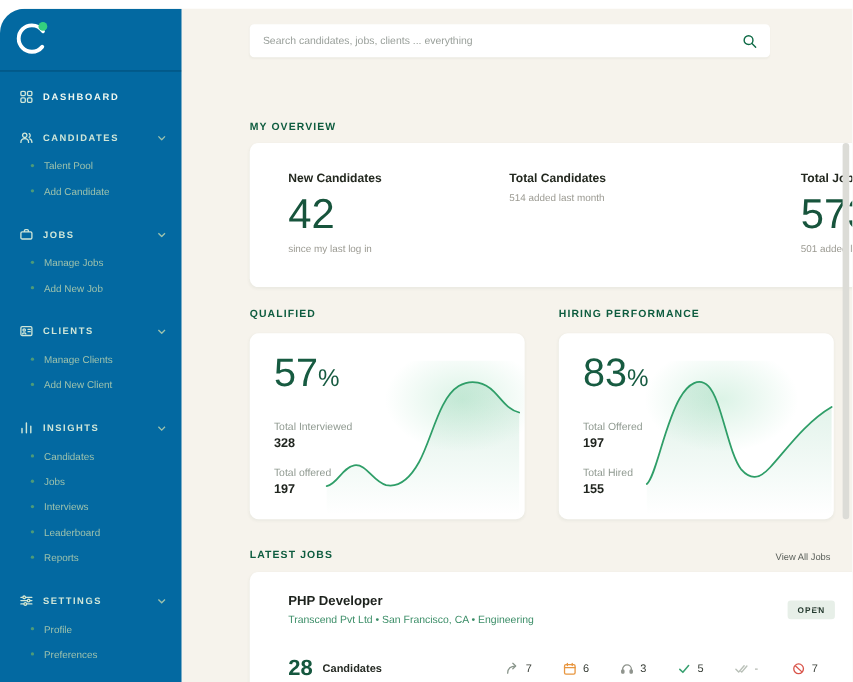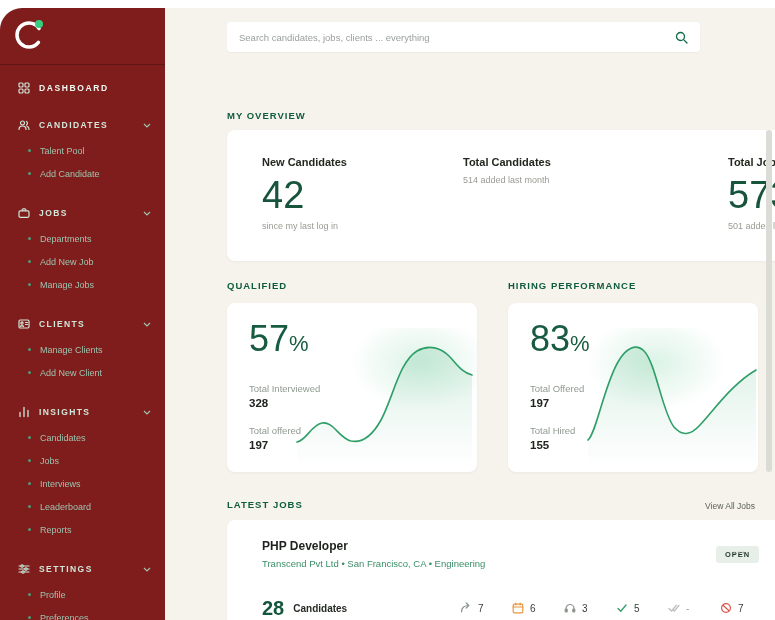--- a/index.html
+++ b/index.html
@@ -4,21 +4,21 @@
 <style>
   * { margin:0; padding:0; box-sizing:border-box; }
   html,body { width:775px; height:620px; background:#ffffff; overflow:hidden;
     font-family:"Liberation Sans", sans-serif; }
   .page { position:relative; width:775px; height:620px; background:#ffffff; }
   .app { position:absolute; left:0; top:8px; width:775px; height:612px;
     background:#f6f3ec; border-top-left-radius:22px; overflow:hidden; }
 
   
   .sidebar { position:absolute; left:0; top:0; width:165px; height:612px;
-    background:#7f1d1d; color:#d8ecdf; }
+    background:#0369a1; color:#d8ecdf; }
   .logo { margin:8px 0 0 12px; width:36px; height:36px; cursor:pointer; }
   .sidebar-divider { margin-top:12px; height:1px; background:rgba(0,0,0,0.25); }
   .nav-main { display:flex; align-items:center; gap:9px; margin-top:14px;
     height:18px; padding-left:18px; cursor:pointer; }
   .nav-main .lbl { font-size:8.5px; font-weight:bold; letter-spacing:1.6px; color:#eef7f0; }
   .nav-section-header { display:flex; align-items:center; gap:9px; margin-top:20px;
     height:16px; padding-left:18px; padding-right:14px; cursor:pointer; }
   .nav-section-header .lbl { font-size:8.5px; font-weight:bold; letter-spacing:1.4px;
     color:#cfe6d8; flex:1; }
   .nav-sub-list { margin-top:6px; }
@@ -150,29 +150,25 @@
           </g>
         </svg>
         <span class="lbl">JOBS</span>
         <svg class="chev" viewBox="0 0 8 5">
           <polyline points="1,1 4,4 7,1" fill="none" stroke="currentColor" stroke-width="1.2"></polyline>
         </svg>
       </div>
       <div class="nav-sub-list">
         <div class="nav-sub">
           <span class="dot"></span>
-          <span>Departments</span>
+          <span>Manage Jobs</span>
         </div>
         <div class="nav-sub">
           <span class="dot"></span>
           <span>Add New Job</span>
-        </div>
-        <div class="nav-sub">
-          <span class="dot"></span>
-          <span>Manage Jobs</span>
         </div>
       </div>
 
       <div class="nav-section-header">
         <svg class="icon-sm" viewBox="0 0 12 12">
           <g fill="none" stroke="currentColor" stroke-width="1.2" stroke-linecap="round">
             <rect x="1" y="2" width="10" height="8" rx="1.2"></rect>
             <circle cx="4" cy="5" r="1.1"></circle>
                 <path d="M2.5,8.5 C2.8,7.3 5.2,7.3 5.5,8.5"></path>
             <path d="M7.5,4.5 h2 M7.5,6.5 h2"></path>

